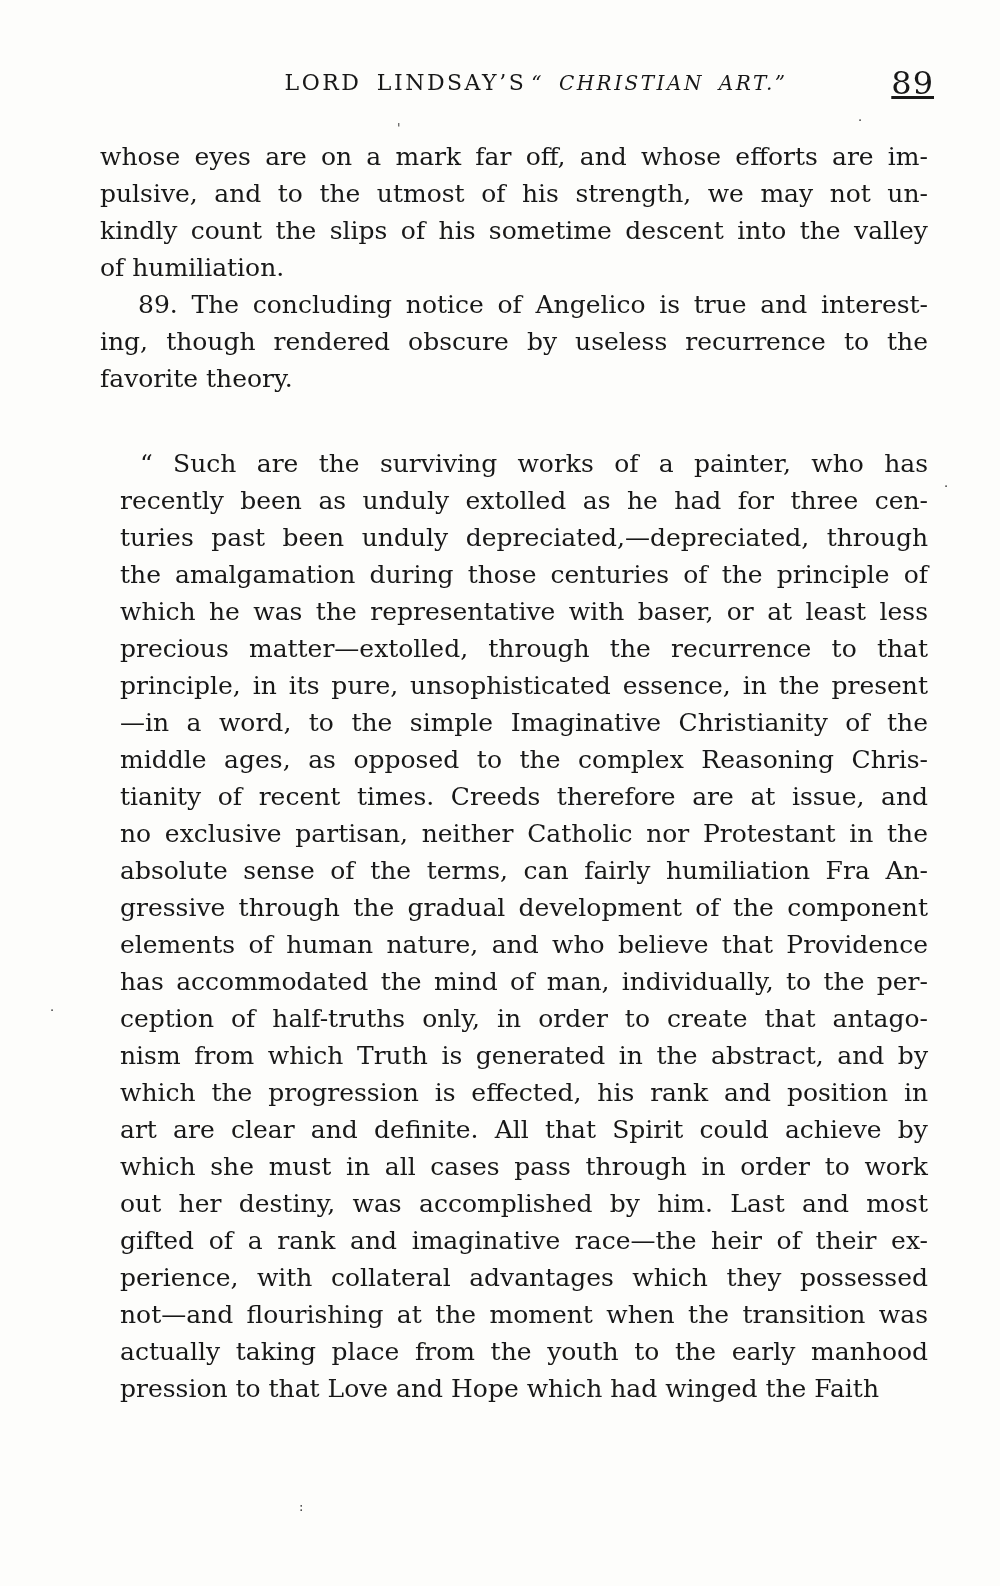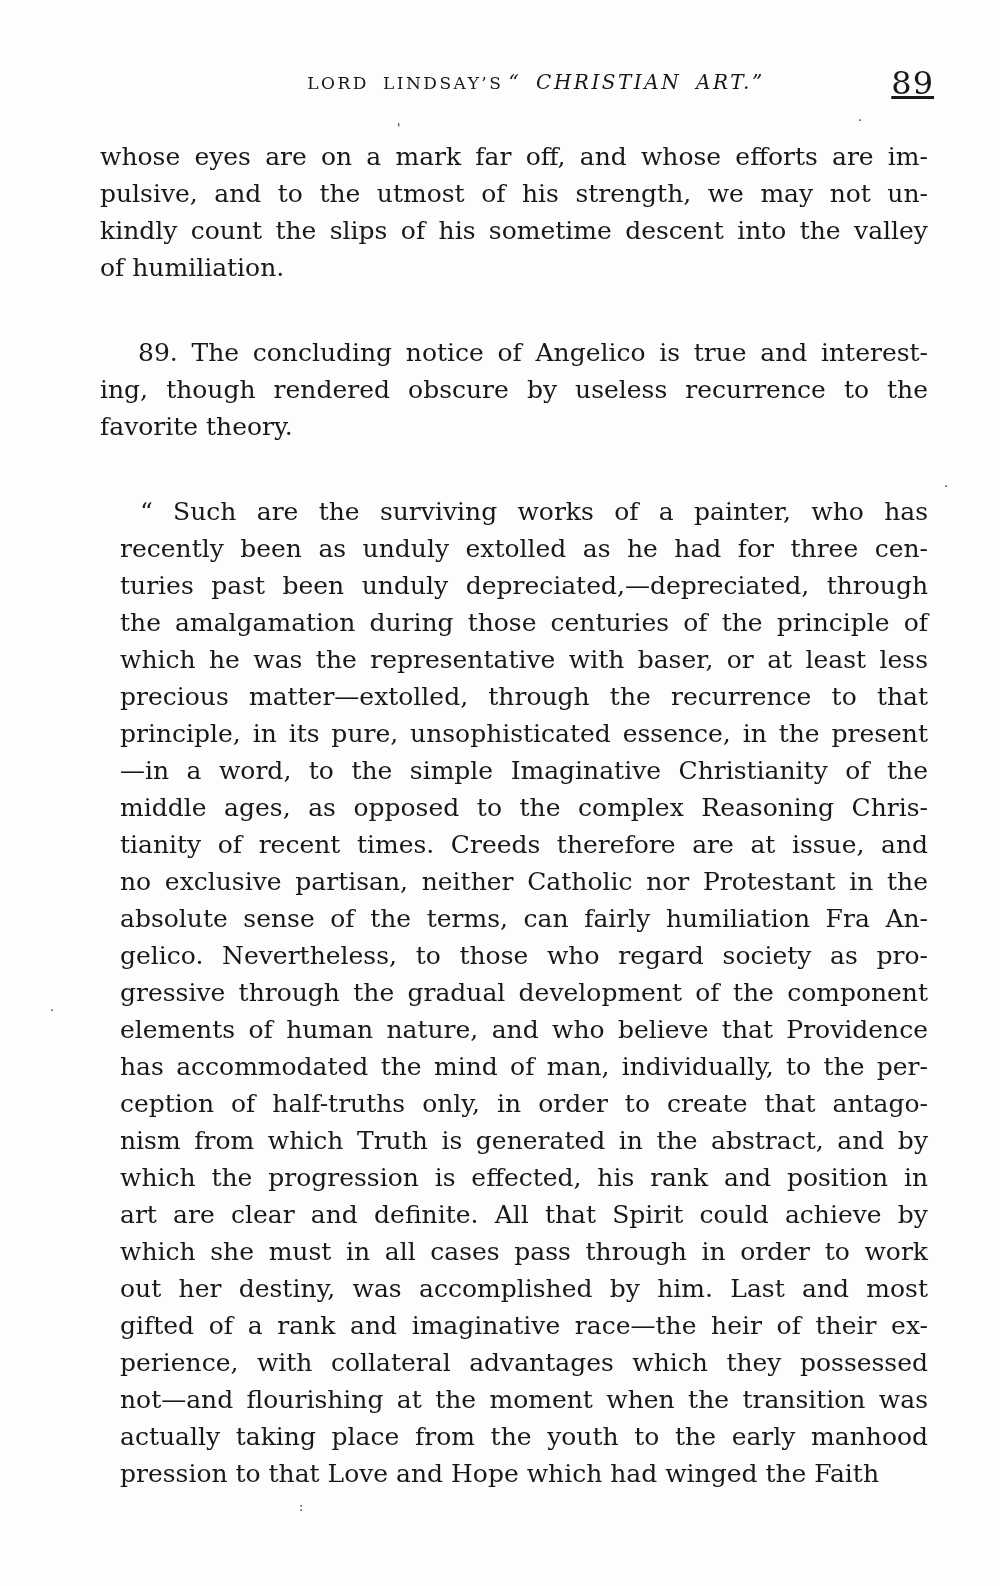--- a/index.html
+++ b/index.html
@@ -21,21 +21,21 @@
     left: 100px;
     top: 70px;
     width: 828px;
   }
   .running-header {
     position: relative;
     height: 36px;
     text-align: center;
   }
   .title-main {
-    font-size: 17px;
+    font-size: 22px;
     letter-spacing: 2.5px;
     word-spacing: 6px;
     margin-left: 44px;
   }
   .title-quoted {
     font-size: 20px;
     letter-spacing: 2.5px;
     word-spacing: 6px;
     font-style: italic;
   }
@@ -52,21 +52,20 @@
   }
   .para {
     margin: 0;
   }
   .para.quote {
     margin-top: 48px;
     margin-left: 20px;
   }
   .para.numbered .line:first-child {
     text-indent: 38px;
-    margin-top: 48px;
   }
   .para.quote .line:first-child {
     text-indent: 20px;
   }
   .line {
     font-size: 25px;
     line-height: 37px;
     text-align: justify;
     text-align-last: justify;
     -moz-text-align-last: justify;
@@ -110,21 +109,20 @@
           <div class="line">turies past been unduly depreciated,—depreciated, through</div>
           <div class="line">the amalgamation during those centuries of the principle of</div>
           <div class="line">which he was the representative with baser, or at least less</div>
           <div class="line">precious matter—extolled, through the recurrence to that</div>
           <div class="line">principle, in its pure, unsophisticated essence, in the present</div>
           <div class="line">—in a word, to the simple Imaginative Christianity of the</div>
           <div class="line">middle ages, as opposed to the complex Reasoning Chris-</div>
           <div class="line">tianity of recent times.  Creeds therefore are at issue, and</div>
           <div class="line">no exclusive partisan, neither Catholic nor Protestant in the</div>
           <div class="line">absolute sense of the terms, can fairly humiliation Fra An-</div>
-          <div class="line">gelico.  Nevertheless, to those who regard society as pro-</div>
           <div class="line">gressive through the gradual development of the component</div>
           <div class="line">elements of human nature, and who believe that Providence</div>
           <div class="line">has accommodated the mind of man, individually, to the per-</div>
           <div class="line">ception of half-truths only, in order to create that antago-</div>
           <div class="line">nism from which Truth is generated in the abstract, and by</div>
           <div class="line">which the progression is effected, his rank and position in</div>
           <div class="line">art are clear and definite.  All that Spirit could achieve by</div>
           <div class="line">which she must in all cases pass through in order to work</div>
           <div class="line">out her destiny, was accomplished by him.  Last and most</div>
           <div class="line">gifted of a rank and imaginative race—the heir of their ex-</div>

